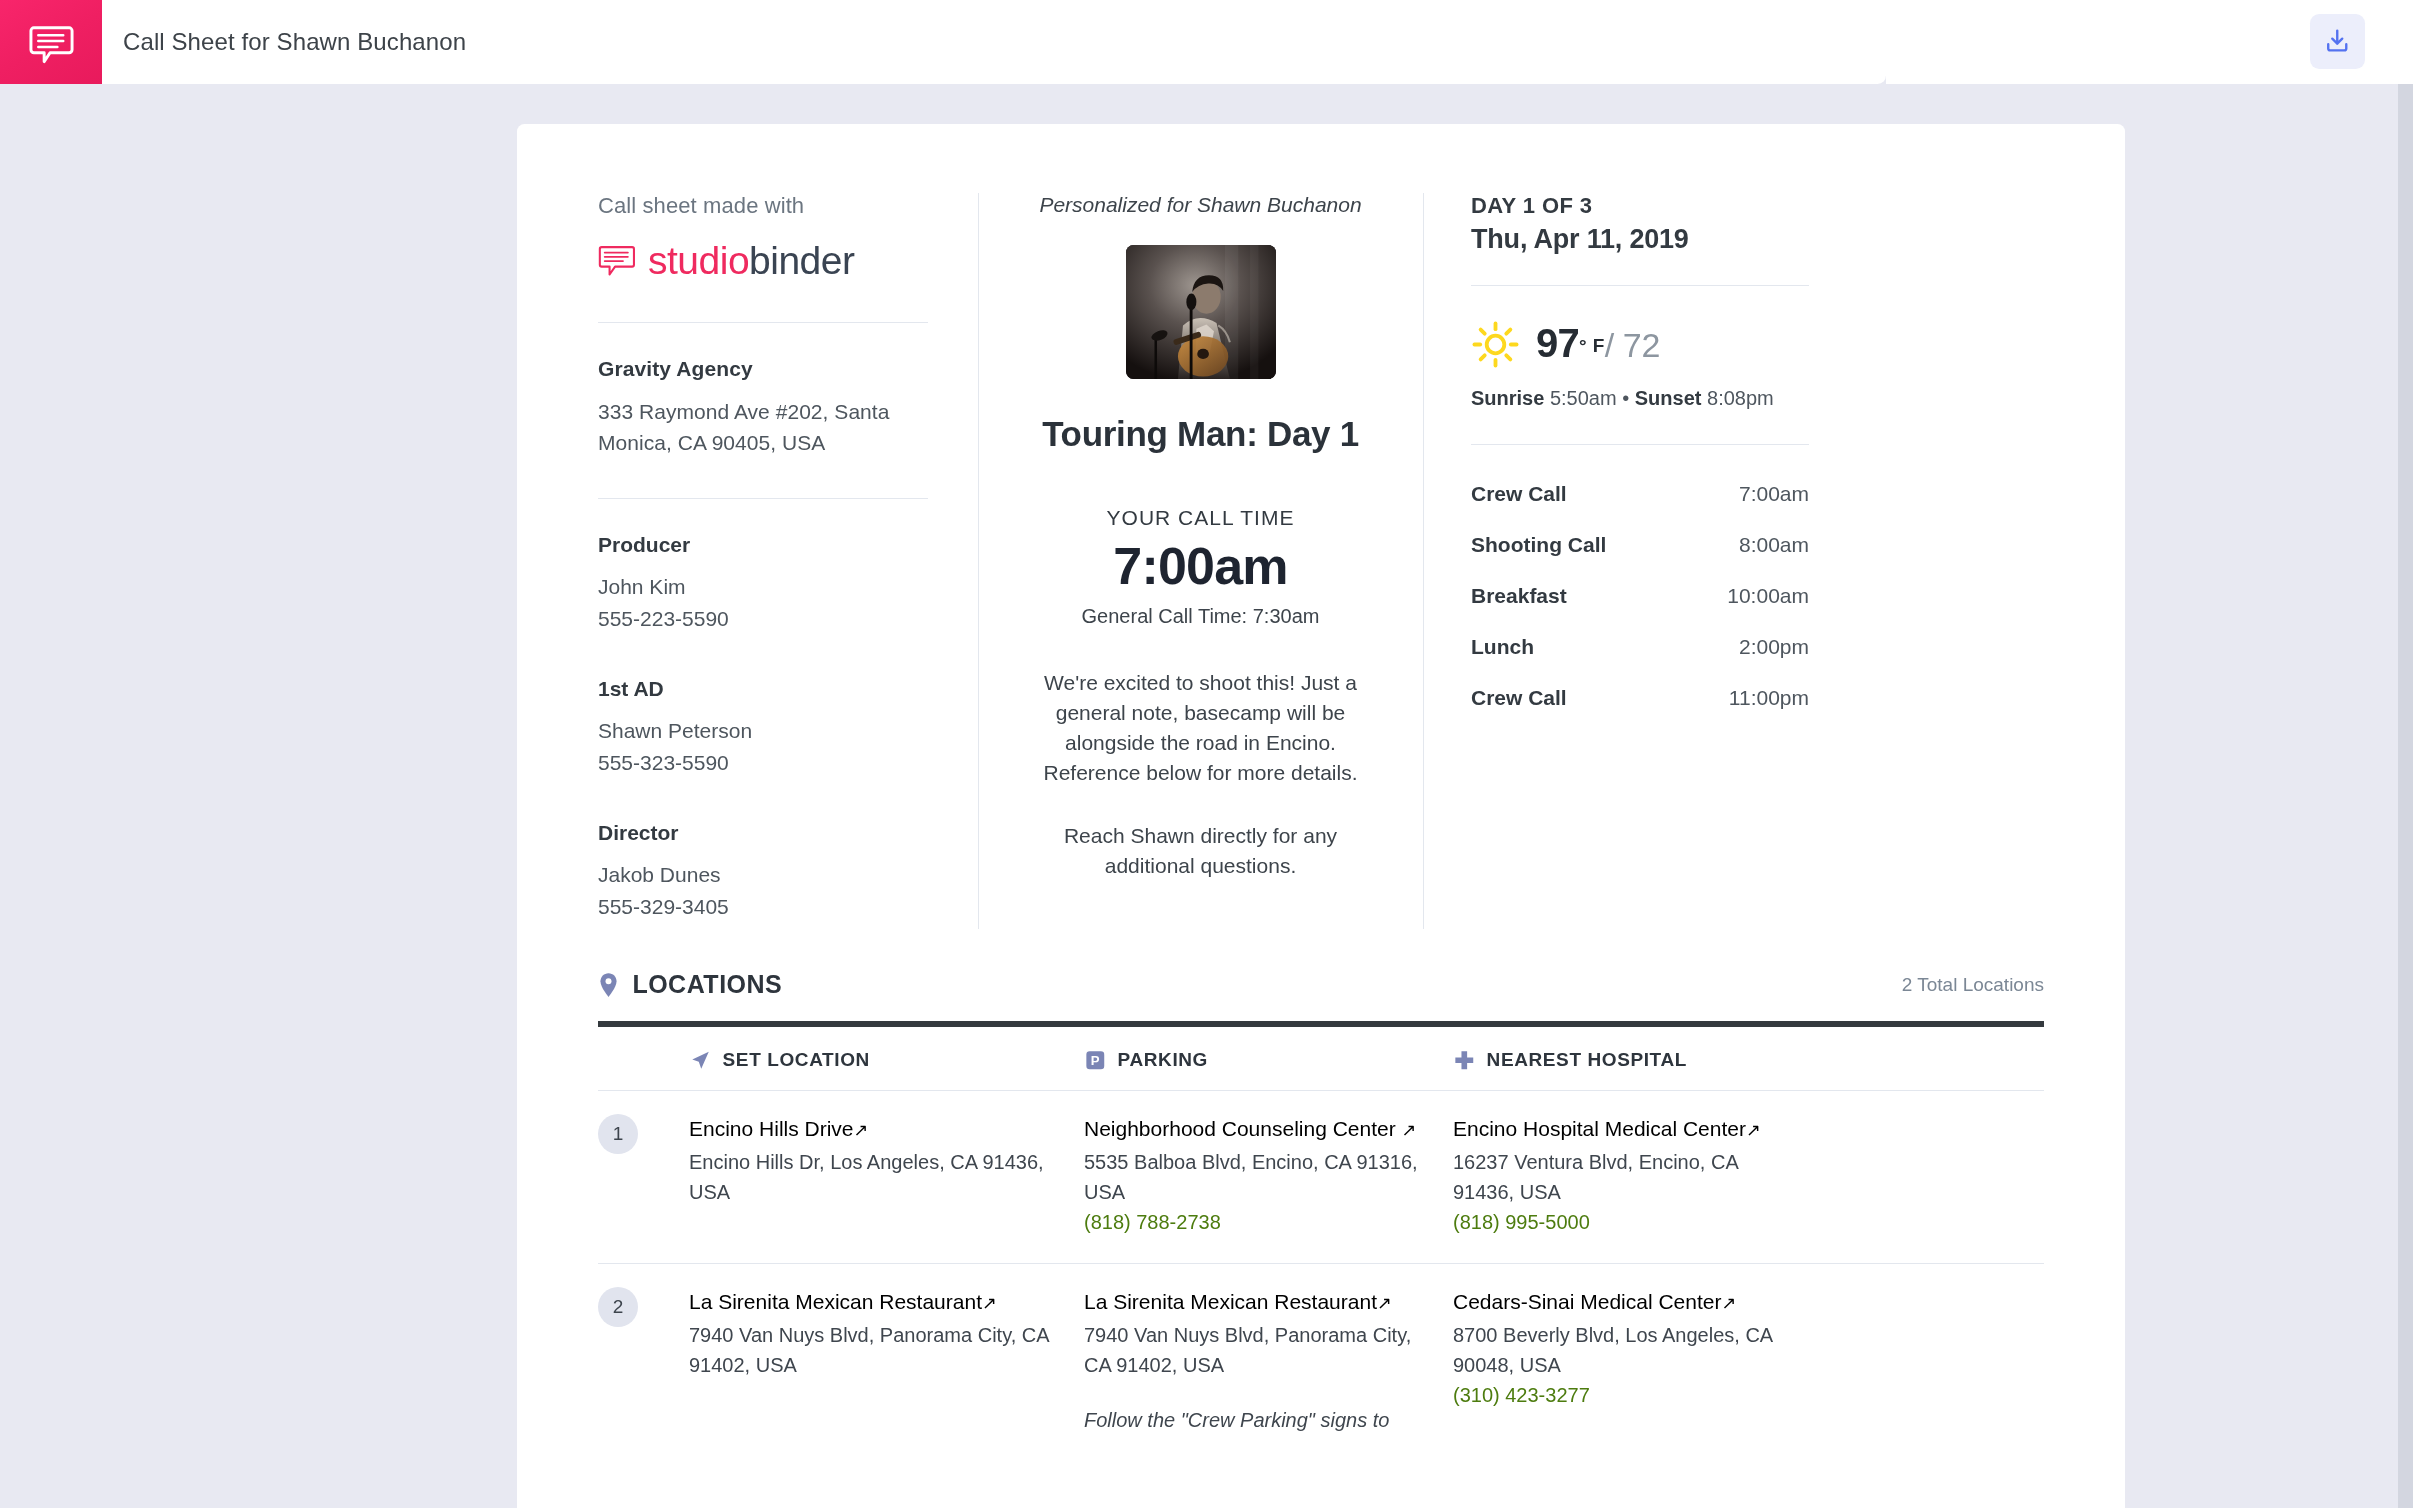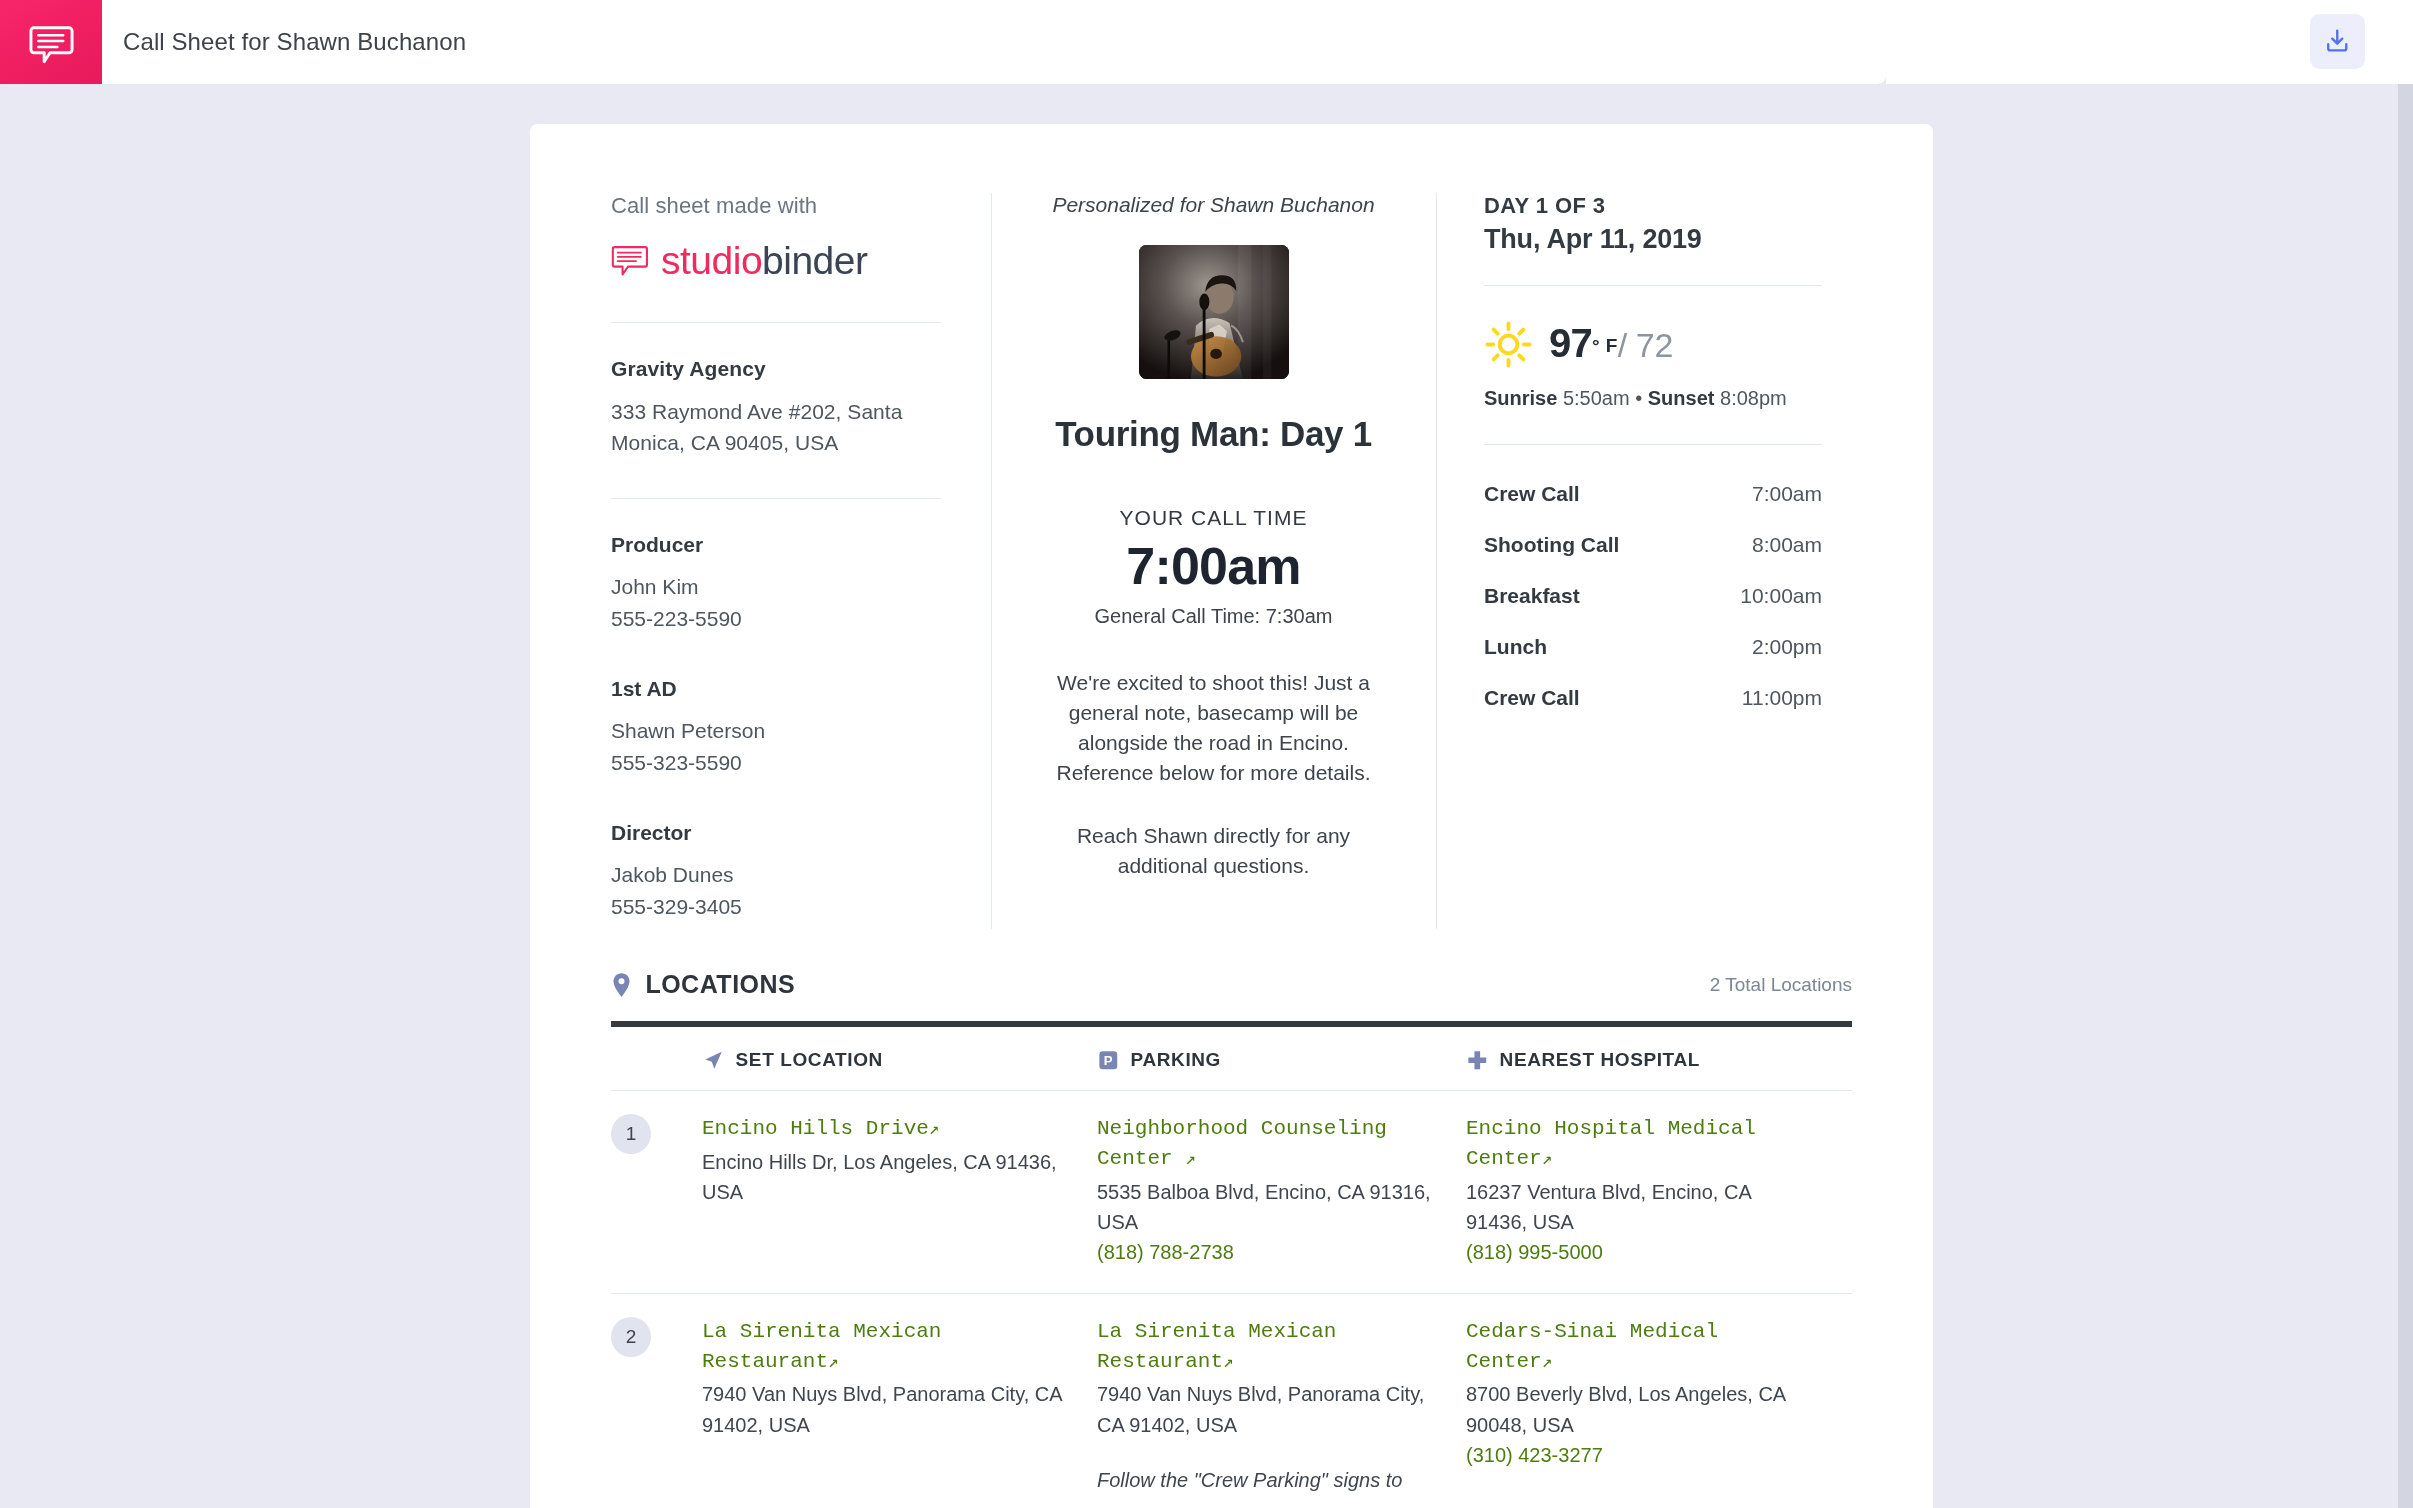--- a/index.html
+++ b/index.html
@@ -87,22 +87,22 @@
     width: 15px;
     height: 1425px;
     background: #d3d6e0;
     z-index: 45;
   }
 
   
   #sheet {
     position: absolute;
     top: 124px;
-    left: 530px;
-    width: 1403px;
+    left: 517px;
+    width: 1608px;
     height: 1384px;
     background: #ffffff;
     border-top-left-radius: 7.5px;
     border-top-right-radius: 7.5px;
     overflow: hidden;
     z-index: 20;
   }
 
   
   #topblock {
@@ -371,27 +371,26 @@
     background: #e1e4ee;
     color: #3d444d;
     font-size: 19px;
     display: flex;
     align-items: center;
     justify-content: center;
   }
   .loc-cell { padding-right: 27px; }
   .loc-link {
     font-size: 21px;
-    color: #4d7c0f;
+    color: #000000;
     line-height: 1.42;
     display: block;
     margin-bottom: 2.5px;
     text-decoration: none;
     cursor: pointer;
-    font-family: Liberation Mono, monospace;
   }
   .ext-arrow { font-size: 17.6px; }
   .loc-addr {
     font-size: 20px;
     color: #3f464e;
     line-height: 1.52;
   }
   .loc-phone {
     font-size: 20px;
     color: #4d7c0f;

